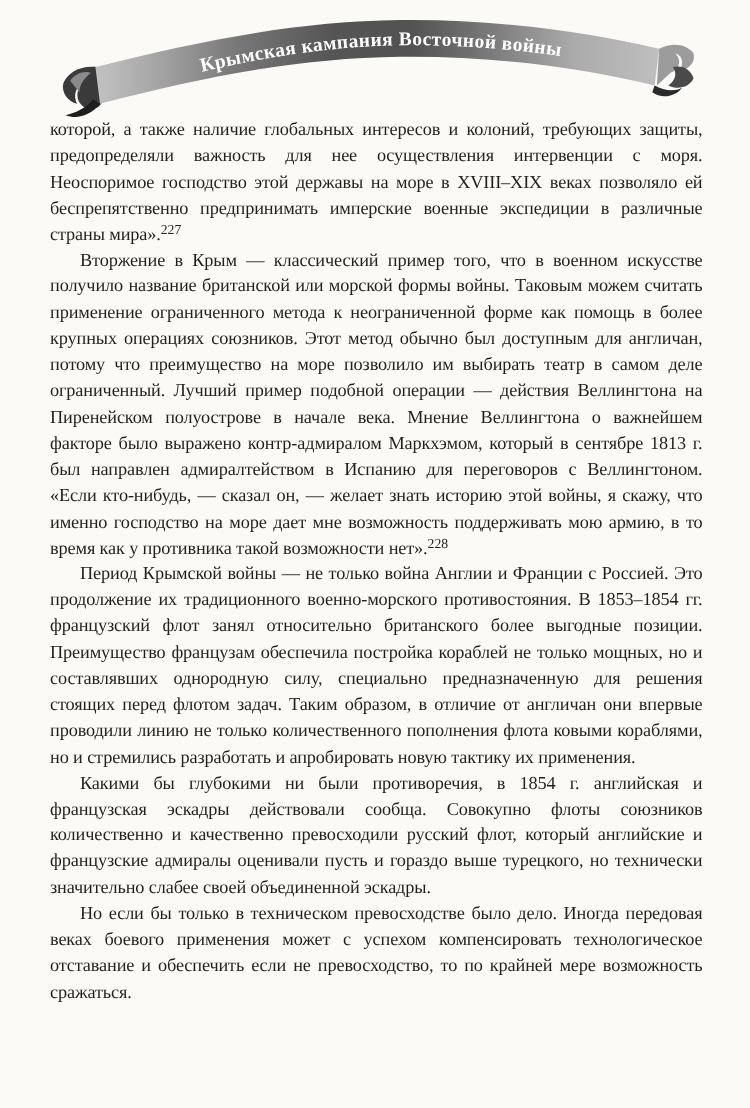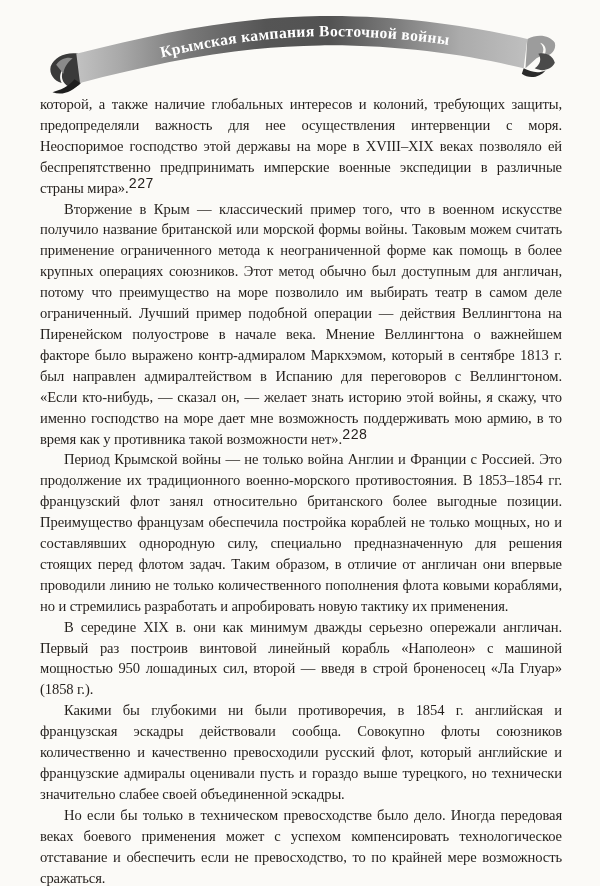--- a/index.html
+++ b/index.html
@@ -25,25 +25,24 @@
     margin: 0;
     font-size: 14.6px;
     line-height: 20.9px;
     letter-spacing: -0.1px;
     text-align: justify;
     color: #231f1c;
     hyphens: auto;
   }
   p.para.indent { text-indent: 24px; }
   sup.ref {
-    font-size: 14px;
+    font-size: 11px;
     line-height: 0;
     vertical-align: 5px;
     letter-spacing: 0;
-    font-family: Liberation Mono, monospace;
   }
 </style>
 </head>
 <body>
 
 <div class="page">
 
   <svg class="banner-wrap" viewBox="0 0 600 96" aria-hidden="true">
     <defs>
       <linearGradient id="ribbonGrad" x1="0" y1="0" x2="1" y2="0">
@@ -75,18 +74,17 @@
     <path id="bannerTextPath" d="M70,76 C160,52 238,34 322,33 C408,32 484,44 542,58" fill="none"></path>
     <text font-family="Liberation Serif, serif" font-weight="bold" font-size="17" fill="#ffffff" letter-spacing="0.4">
       <textPath href="#bannerTextPath" startOffset="50%" text-anchor="middle">Крымская кампания Восточной войны</textPath>
     </text>
   </svg>
 
   <div class="content" id="para-container">
       <p class="para"><span>которой, а также наличие глобальных интересов и колоний, требующих защиты, предопределяли важность для нее осуществления интервенции с моря. Неоспоримое господство этой державы на море в XVIII–XIX веках позволяло ей беспрепятственно предпринимать имперские военные экспедиции в различные страны мира».</span><sup class="ref">227</sup></p>
       <p class="para indent"><span>Вторжение в Крым — классический пример того, что в военном искусстве получило название британской или морской формы войны. Таковым можем считать применение ограниченного метода к неограниченной форме как помощь в более крупных операциях союзников. Этот метод обычно был доступным для англичан, потому что преимущество на море позволило им выбирать театр в самом деле ограниченный. Лучший пример подобной операции — действия Веллингтона на Пиренейском полуострове в начале века. Мнение Веллингтона о важнейшем факторе было выражено контр-адмиралом Маркхэмом, который в сентябре 1813 г. был направлен адмиралтейством в Испанию для переговоров с Веллингтоном. «Если кто-нибудь, — сказал он, — желает знать историю этой войны, я скажу, что именно господство на море дает мне возможность поддерживать мою армию, в то время как у противника такой возможности нет».</span><sup class="ref">228</sup></p>
       <p class="para indent"><span>Период Крымской войны — не только война Англии и Франции с Россией. Это продолжение их традиционного военно-морского противостояния. В 1853–1854 гг. французский флот занял относительно британского более выгодные позиции. Преимущество французам обеспечила постройка кораблей не только мощных, но и составлявших однородную силу, специально предназначенную для решения стоящих перед флотом задач. Таким образом, в отличие от англичан они впервые проводили линию не только количественного пополнения флота ковыми кораблями, но и стремились разработать и апробировать новую тактику их применения.</span></p>
-      <p class="para indent"><span>В середине XIX в. они как минимум дважды серьезно опережали англичан. Первый раз построив винтовой линейный корабль «Наполеон» с машиной мощностью 950 лошадиных сил, второй — введя в строй броненосец «Ла Глуар» (1858 г.).</span></p>
       <p class="para indent"><span>Какими бы глубокими ни были противоречия, в 1854 г. английская и французская эскадры действовали сообща. Совокупно флоты союзников количественно и качественно превосходили русский флот, который английские и французские адмиралы оценивали пусть и гораздо выше турецкого, но технически значительно слабее своей объединенной эскадры.</span></p>
       <p class="para indent"><span>Но если бы только в техническом превосходстве было дело. Иногда передовая веках боевого применения может с успехом компенсировать технологическое отставание и обеспечить если не превосходство, то по крайней мере возможность сражаться.</span></p>
     </div>
 
 </div>
 
 </body></html>

